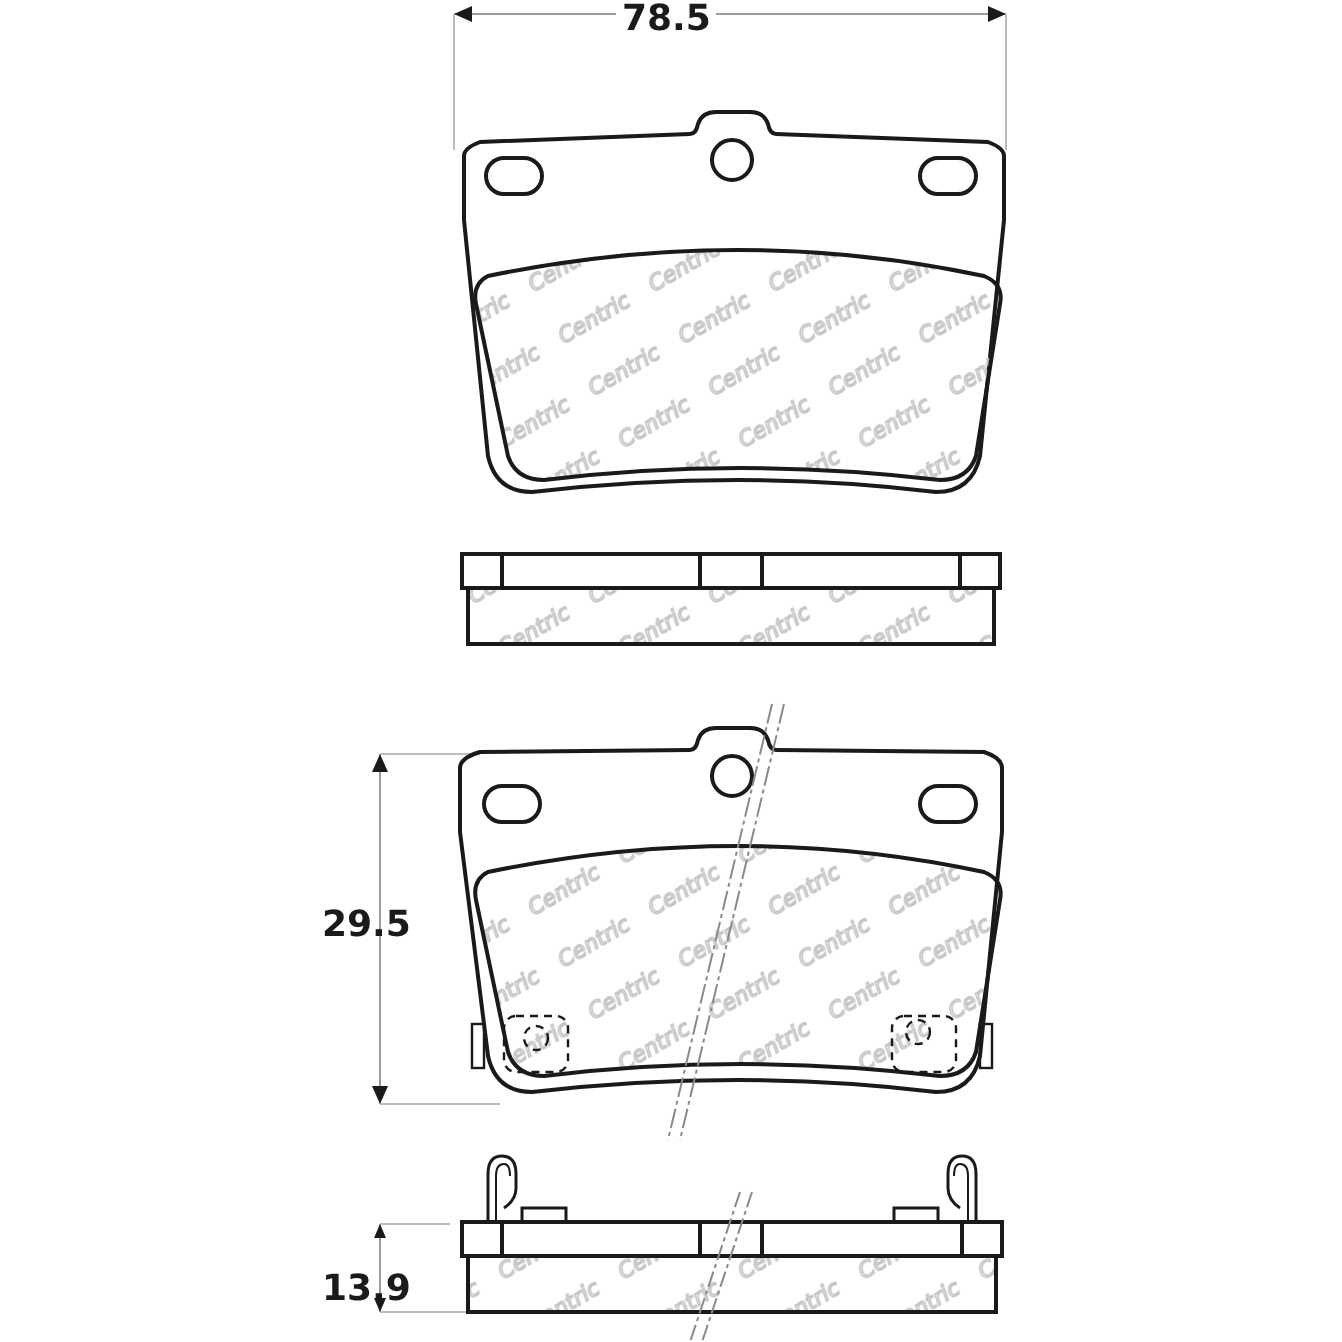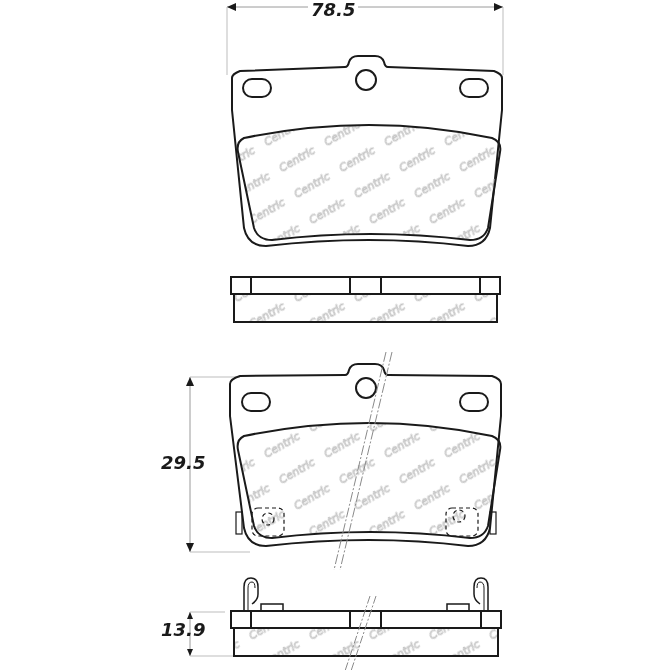--- a/index.html
+++ b/index.html
@@ -1,21 +1,21 @@
 <!DOCTYPE html>
 <html><head>
   <meta charset="utf-8">
   <style>
     html, body { margin: 0; padding: 0; background: #ffffff; }
     body { width: 671px; height: 671px; position: relative; overflow: hidden; font-family: "DejaVu Sans", sans-serif; }
     #stage { position: absolute; left: 0; top: 0; width: 671px; height: 671px; }
-    .dim-label { position: absolute; font-family: "DejaVu Sans", sans-serif; font-weight: bold; font-style: italic; font-size: 18px; color: #1a1a1a; background: #fff; padding: 0 3px; line-height: 20px; }
+    .dim-label { position: absolute; font-family: "DejaVu Sans", sans-serif; font-weight: bold; font-size: 18px; color: #1a1a1a; background: #fff; padding: 0 3px; line-height: 20px; }
     #dim-width { left: 308px; top: 0px; }
     #dim-height { left: 158px; top: 453px; background: transparent; }
-    #dim-thick { left: 158px; top: 620px; background: transparent; }
+    #dim-thick { left: 158px; top: 635px; background: transparent; }
   </style>
 </head>
 <body>
 
 <div id="stage">
   <svg width="671" height="671" viewBox="0 0 671 671" xmlns="http://www.w3.org/2000/svg">
     <defs>
       <pattern id="centric" width="52" height="30" patternUnits="userSpaceOnUse" patternTransform="rotate(-30)">
         <text x="2" y="20" font-family="DejaVu Sans, sans-serif" font-size="11" font-style="italic" fill="none" stroke="#c4c4c4" stroke-width="0.8">Centric</text>
       </pattern>

